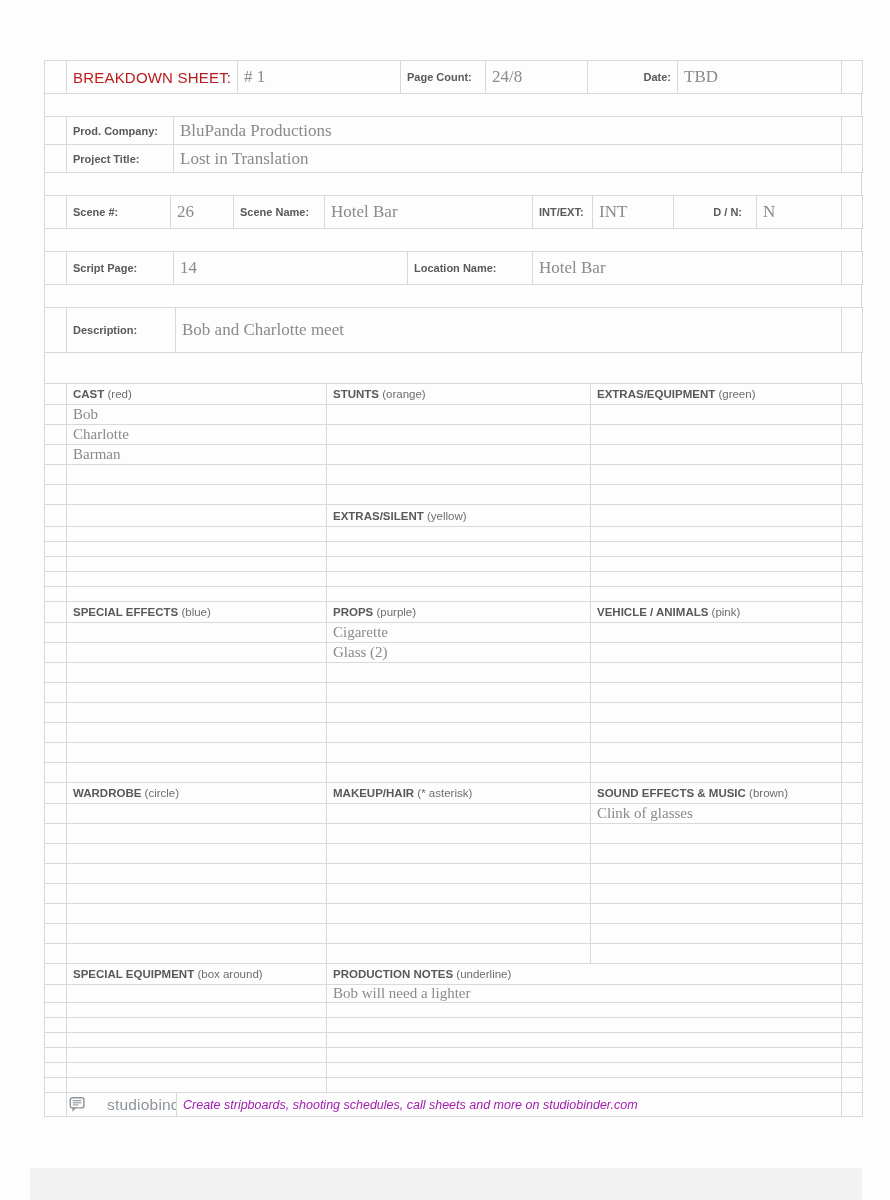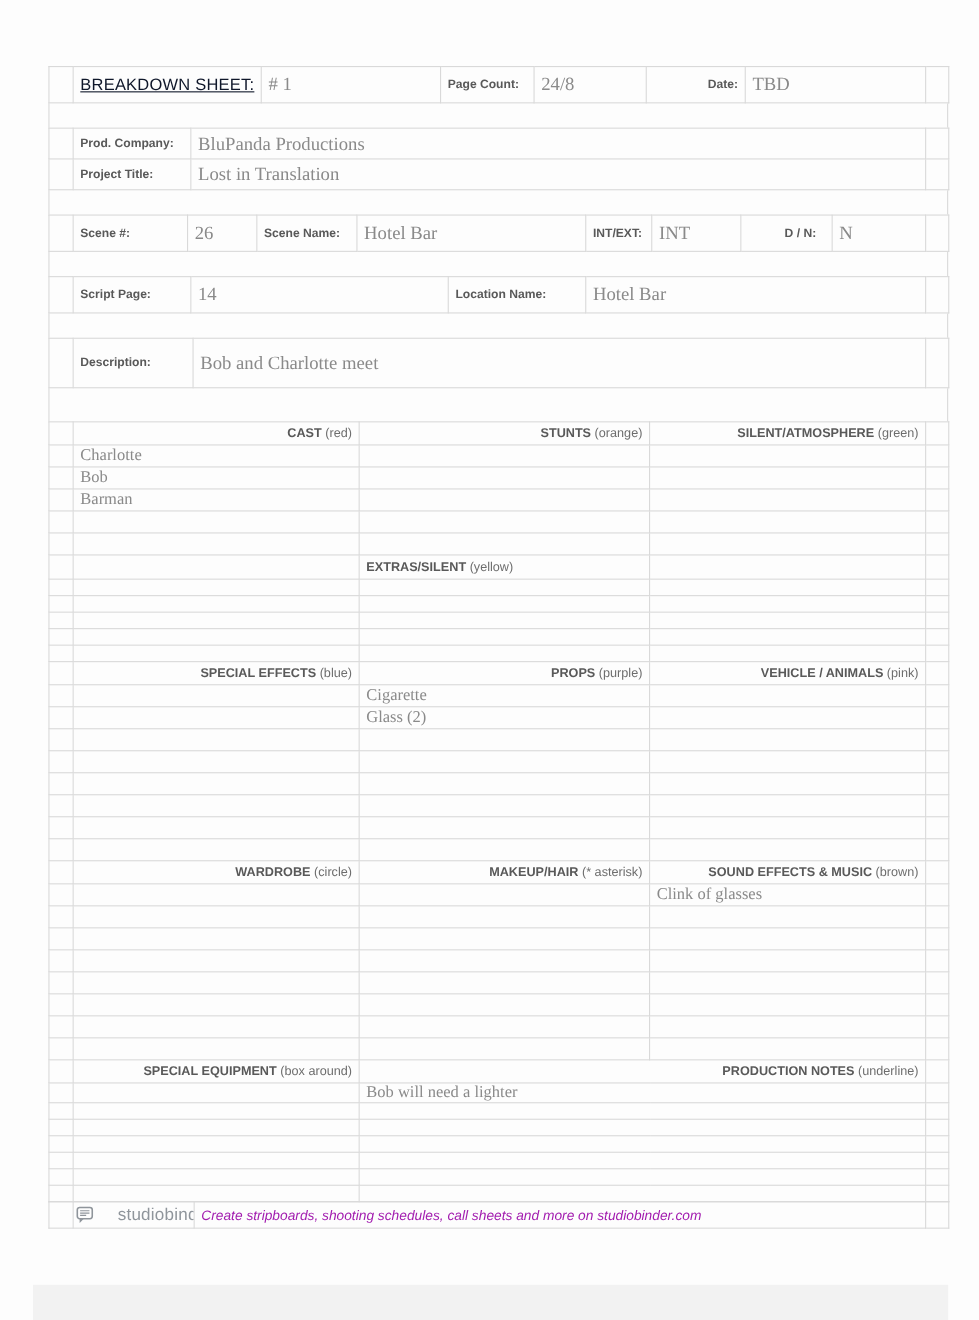--- a/index.html
+++ b/index.html
@@ -7,27 +7,27 @@
           font-family:"Liberation Sans",sans-serif;}
   .page-shadow{position:absolute;left:30px;top:1168px;width:832px;height:32px;background:#f2f2f2;}
   .sheet{position:absolute;left:44px;top:60px;width:818px;}
   table.t{width:818px;border-collapse:collapse;table-layout:fixed;}
   table.t td{border:1px solid #d9d9d9;padding:0 6px;vertical-align:middle;
              overflow:hidden;white-space:nowrap;}
   td.m{padding:0;}
   .gap{box-sizing:border-box;width:818px;border-left:1px solid #d9d9d9;border-right:1px solid #d9d9d9;}
   .lbl{font-weight:700;font-size:11px;color:#595959;}
   .lbl.r{text-align:right;}
-  .big{font-weight:400;font-size:15px;color:#0f172a;letter-spacing:.2px;text-decoration:underline;}
+  .big{font-weight:400;font-size:15px;color:#b91c1c;letter-spacing:.2px;}
   .v{font-family:"Liberation Serif",serif;font-size:17px;color:#8a8a8a;}
   .gv{font-family:"Liberation Serif",serif;font-size:15px;color:#8a8a8a;}
   .sec{font-size:11.5px;color:#6d6d6d;}
   .sec b{font-weight:700;color:#595959;}
   table.grid tr{height:20px;}
-  table.grid tr.h{height:21px;text-align:right;}
+  table.grid tr.h{height:21px;}
   table.grid tr.sh{height:22px;}
   table.grid tr.s19{height:15px;margin-top:40px;}
   .footer-t{margin-top:-1px;}
   .footer-t tr{height:24px;}
   .logo{display:flex;align-items:center;gap:21px;}
   .logo-text{font-size:15.5px;color:#8f959b;letter-spacing:.2px;}
   .tagline{font-style:italic;font-size:12.5px;color:#a21caf;}
 </style>
 </head>
 <body>
@@ -163,33 +163,33 @@
           <col style="width:264px">
           <col style="width:251px">
           <col style="width:21px">
         </colgroup>
 
       <tbody>
           <tr class="h">
         <td class="m"></td>
         <td class="sec"><b>CAST</b> <span>(red)</span></td>
         <td class="sec"><b>STUNTS</b> <span>(orange)</span></td>
-        <td class="sec"><b>SILENT/ATMOSPHERE</b> <span>(green)</span></td>
-        <td class="m"></td>
-      </tr>
+        <td class="sec"><b>EXTRAS/EQUIPMENT</b> <span>(green)</span></td>
+        <td class="m"></td>
+      </tr>
+      <tr>
+            <td class="m"></td>
+            <td class="gv">Bob</td>
+            <td></td>
+            <td></td>
+            <td class="m"></td>
+          </tr>
       <tr>
             <td class="m"></td>
             <td class="gv">Charlotte</td>
-            <td></td>
-            <td></td>
-            <td class="m"></td>
-          </tr>
-      <tr>
-            <td class="m"></td>
-            <td class="gv">Bob</td>
             <td></td>
             <td></td>
             <td class="m"></td>
           </tr>
       <tr>
             <td class="m"></td>
             <td class="gv">Barman</td>
             <td></td>
             <td></td>
             <td class="m"></td>

